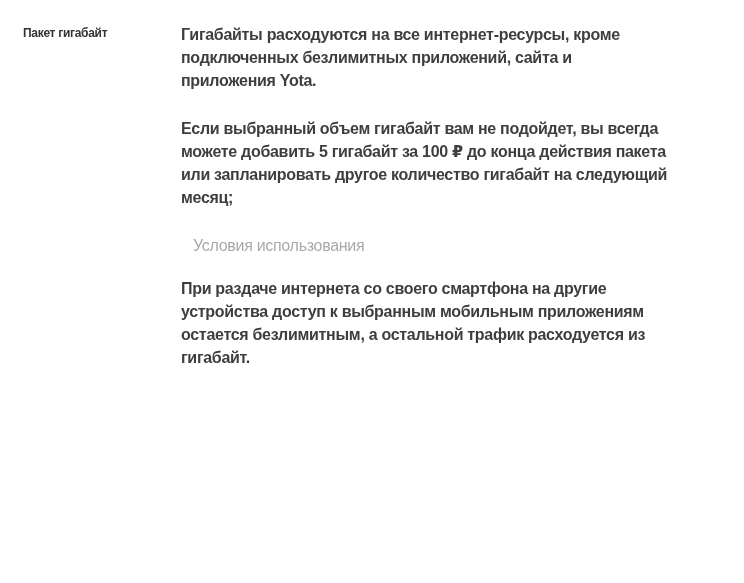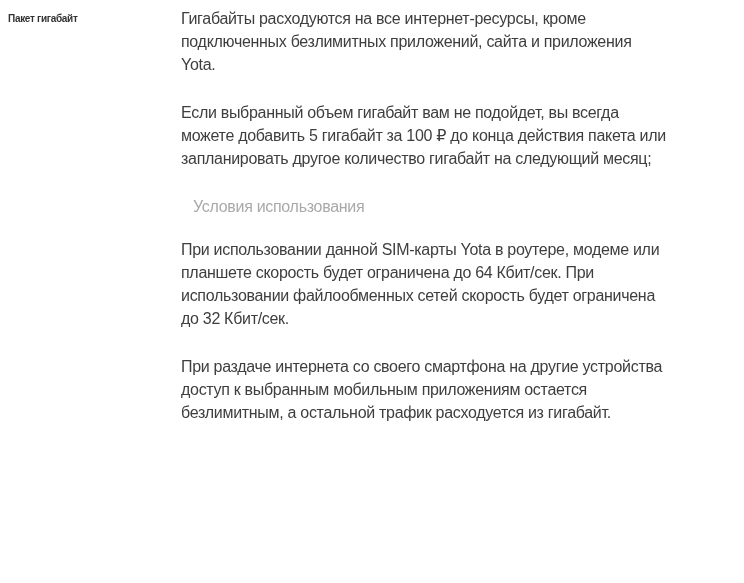--- a/index.html
+++ b/index.html
@@ -22,36 +22,37 @@
     box-sizing:border-box;
     padding:7px 0 0 8px;
     display:grid;
     grid-template-columns:173px 487px;
     align-items:start;
   }
   .label-col{
     padding-top:0;
   }
   .row-title{
-    margin:0;
-    font-size:10px;
+    margin:15px;
+    font-size:12px;
     line-height:23px;
     font-weight:bold;
     letter-spacing:-0.3px;
     color:var(--heading);
   }
   .content-col{
     max-width:487px;
   }
   .content-col p{
-    margin:0 0 25px 0;
+    margin:16px 0 25px 0;
     font-size:16px;
     line-height:23px;
     letter-spacing:-0.3px;
     color:var(--text);
+    font-weight:bold;
   }
   .section-heading{
     margin:0 0 20px 12px;
     font-size:16px;
     line-height:23px;
     letter-spacing:-0.3px;
     font-weight:normal;
     color:var(--muted);
   }
 </style>
@@ -66,17 +67,16 @@
   <div class="content-col">
     <p>Гигабайты расходуются на все интернет-ресурсы, кроме подключенных безлимитных приложений, сайта и приложения Yota.</p>
 
     <p>Если выбранный объем гигабайт вам не подойдет, вы всегда можете добавить 5 гигабайт за 100 ₽ до конца действия пакета или запланировать другое количество гигабайт на следующий месяц;</p>
 
     <h4 class="section-heading">Условия использования</h4>
 
 
 
 
-    <p>При использовании данной SIM-карты Yota в роутере, модеме или планшете скорость будет ограничена до 64 Кбит/сек. При использовании файлообменных сетей скорость будет ограничена до 32 Кбит/сек.</p>
 
     <p>При раздаче интернета со своего смартфона на другие устройства доступ к выбранным мобильным приложениям остается безлимитным, а остальной трафик расходуется из гигабайт.</p>
   </div>
 </div>
 
 </body></html>

